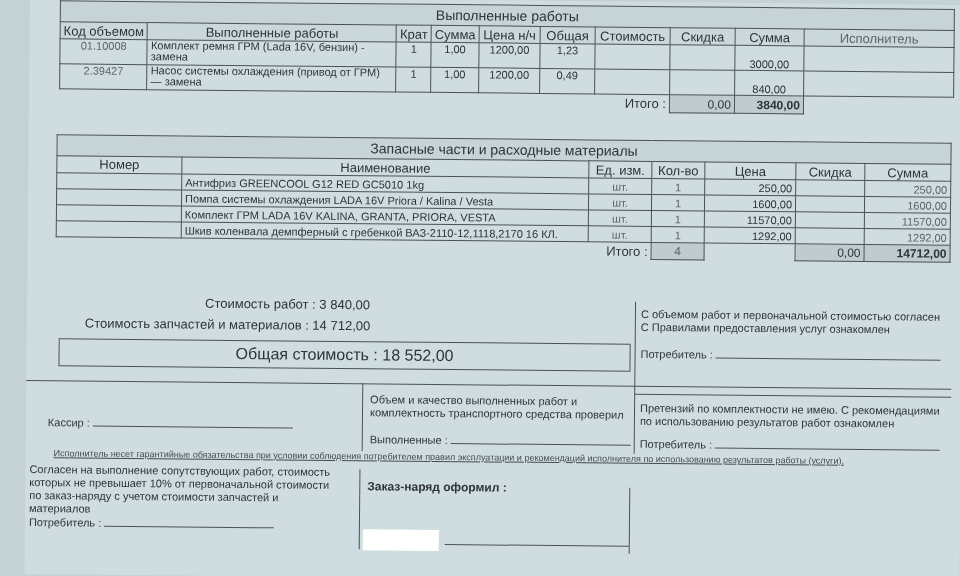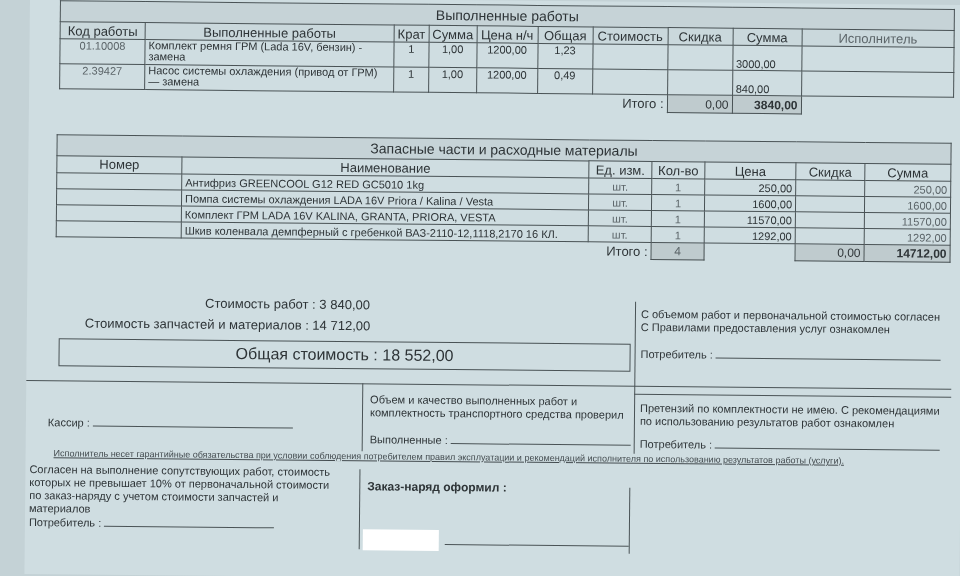--- a/index.html
+++ b/index.html
@@ -17,21 +17,21 @@
     transform-origin:0 0;
   }
   .abs { position:absolute; }
   table { border-collapse:collapse; }
   td, th { border:1px solid #4a5356; padding:0 3px; font-weight:normal; white-space:nowrap; }
   .works { left:30px; top:4px; width:895px; font-size:12px; }
   .works .title td { background:#c6d3d7; text-align:center; font-size:14px; height:20px; }
   .works .hdr td { text-align:center; font-size:13px; height:16px; background:#cad8dc; }
   .works .row td { height:24px; font-size:11px; vertical-align:top; }
   .c { text-align:center; }
-  .r { text-align:left; vertical-align:bottom !important; }
+  .r { text-align:center; vertical-align:bottom !important; }
   .shade { background:#bfcbce; }
   .nob { border:none !important; }
   .parts { left:28px; top:138px; width:895px; font-size:12px; }
   .parts .title td { background:#c6d3d7; text-align:center; font-size:14px; height:20px; }
   .parts .hdr td { text-align:center; font-size:13px; height:16px; }
   .parts .row td { height:15px; font-size:11px; }
   .muted { color:#5c6569; }
   .sum-lines { font-size:13px; }
   .total-box { border:1px solid #4a5356; font-size:16px; padding:4px 0; text-align:center; }
   .small { font-size:11px; line-height:13px; }
@@ -45,21 +45,21 @@
 <body>
 
 <div class="sheet">
 
   <table class="abs works">
     <tbody>
         <tr class="title">
           <td colspan="10">Выполненные работы</td>
         </tr>
     <tr class="hdr">
-      <td style="width:78px">Код работы</td>
+      <td style="width:78px">Код объемом</td>
       <td style="width:242px">Выполненные работы</td>
       <td style="width:26px">Крат</td>
       <td style="width:34px">Сумма</td>
       <td style="width:54px">Цена н/ч</td>
       <td style="width:48px">Общая</td>
       <td style="width:68px">Стоимость</td>
       <td style="width:58px">Скидка</td>
       <td style="width:62px">Сумма</td>
       <td class="muted">Исполнитель</td>
     </tr>

